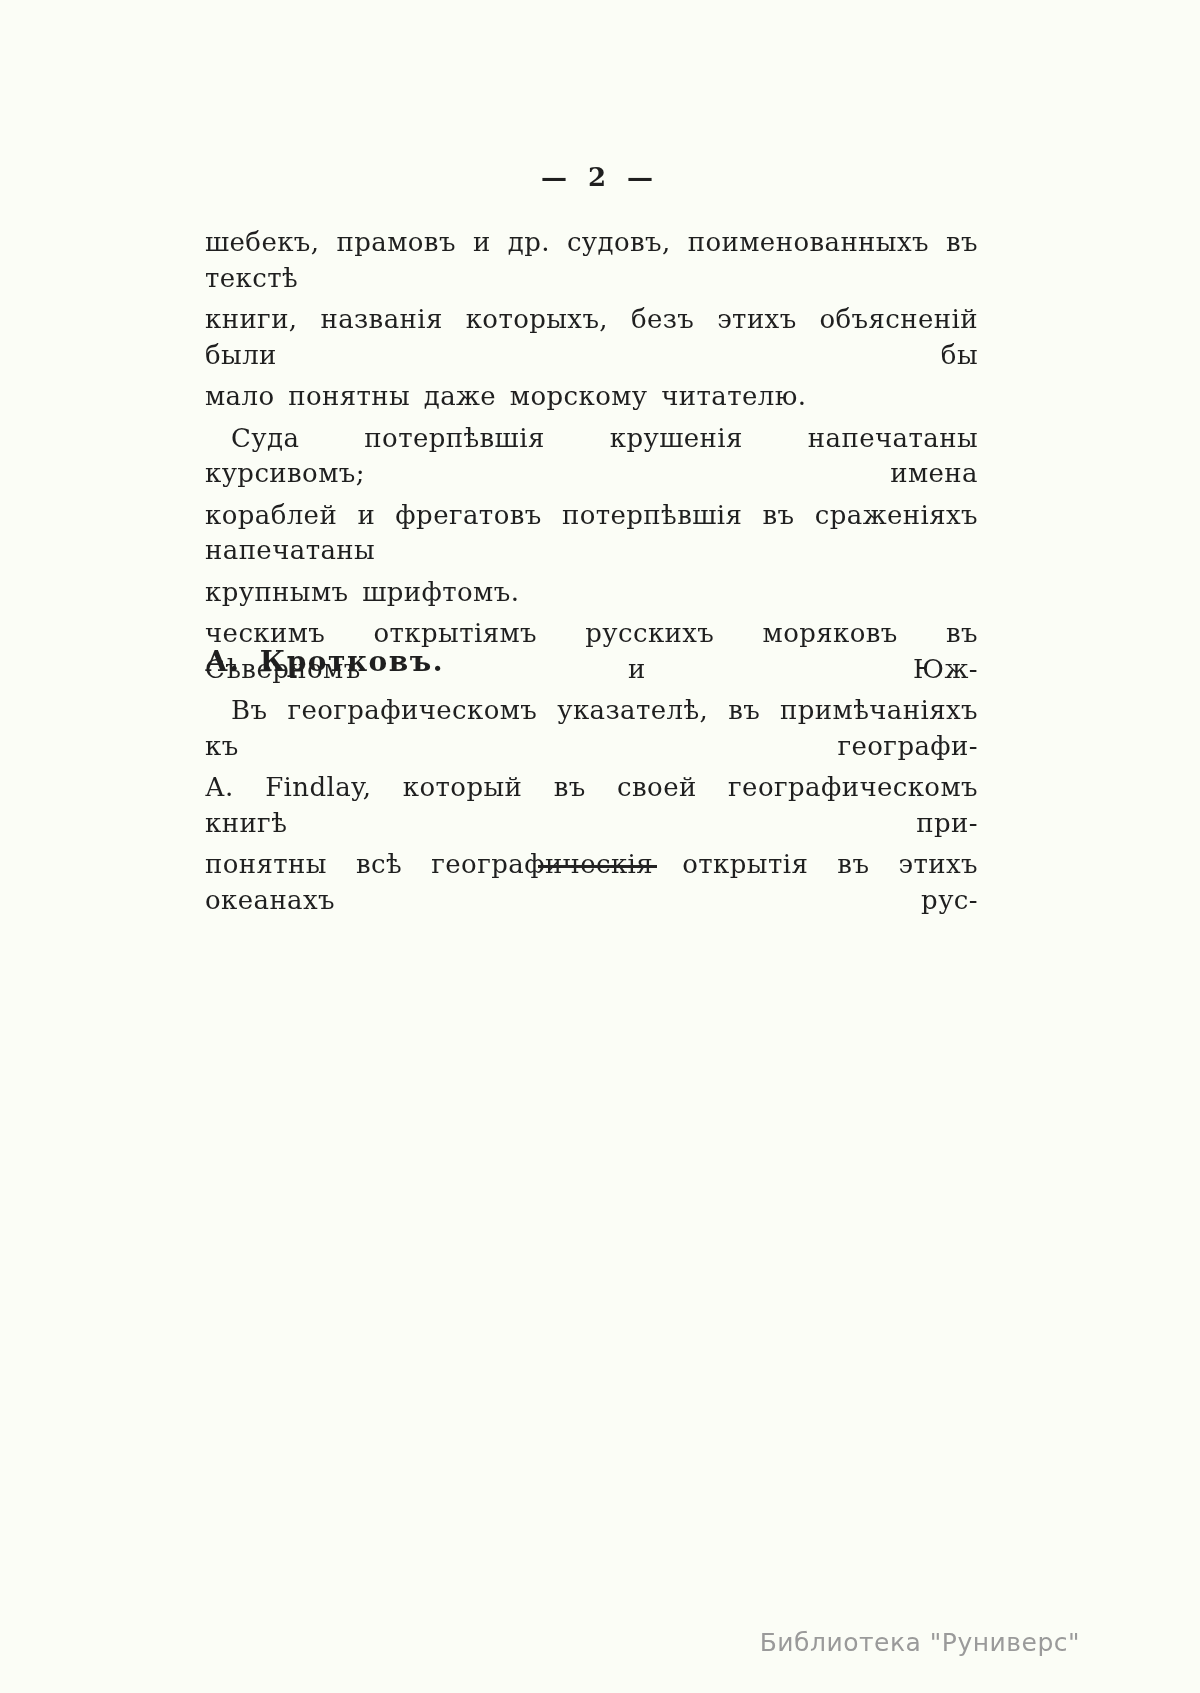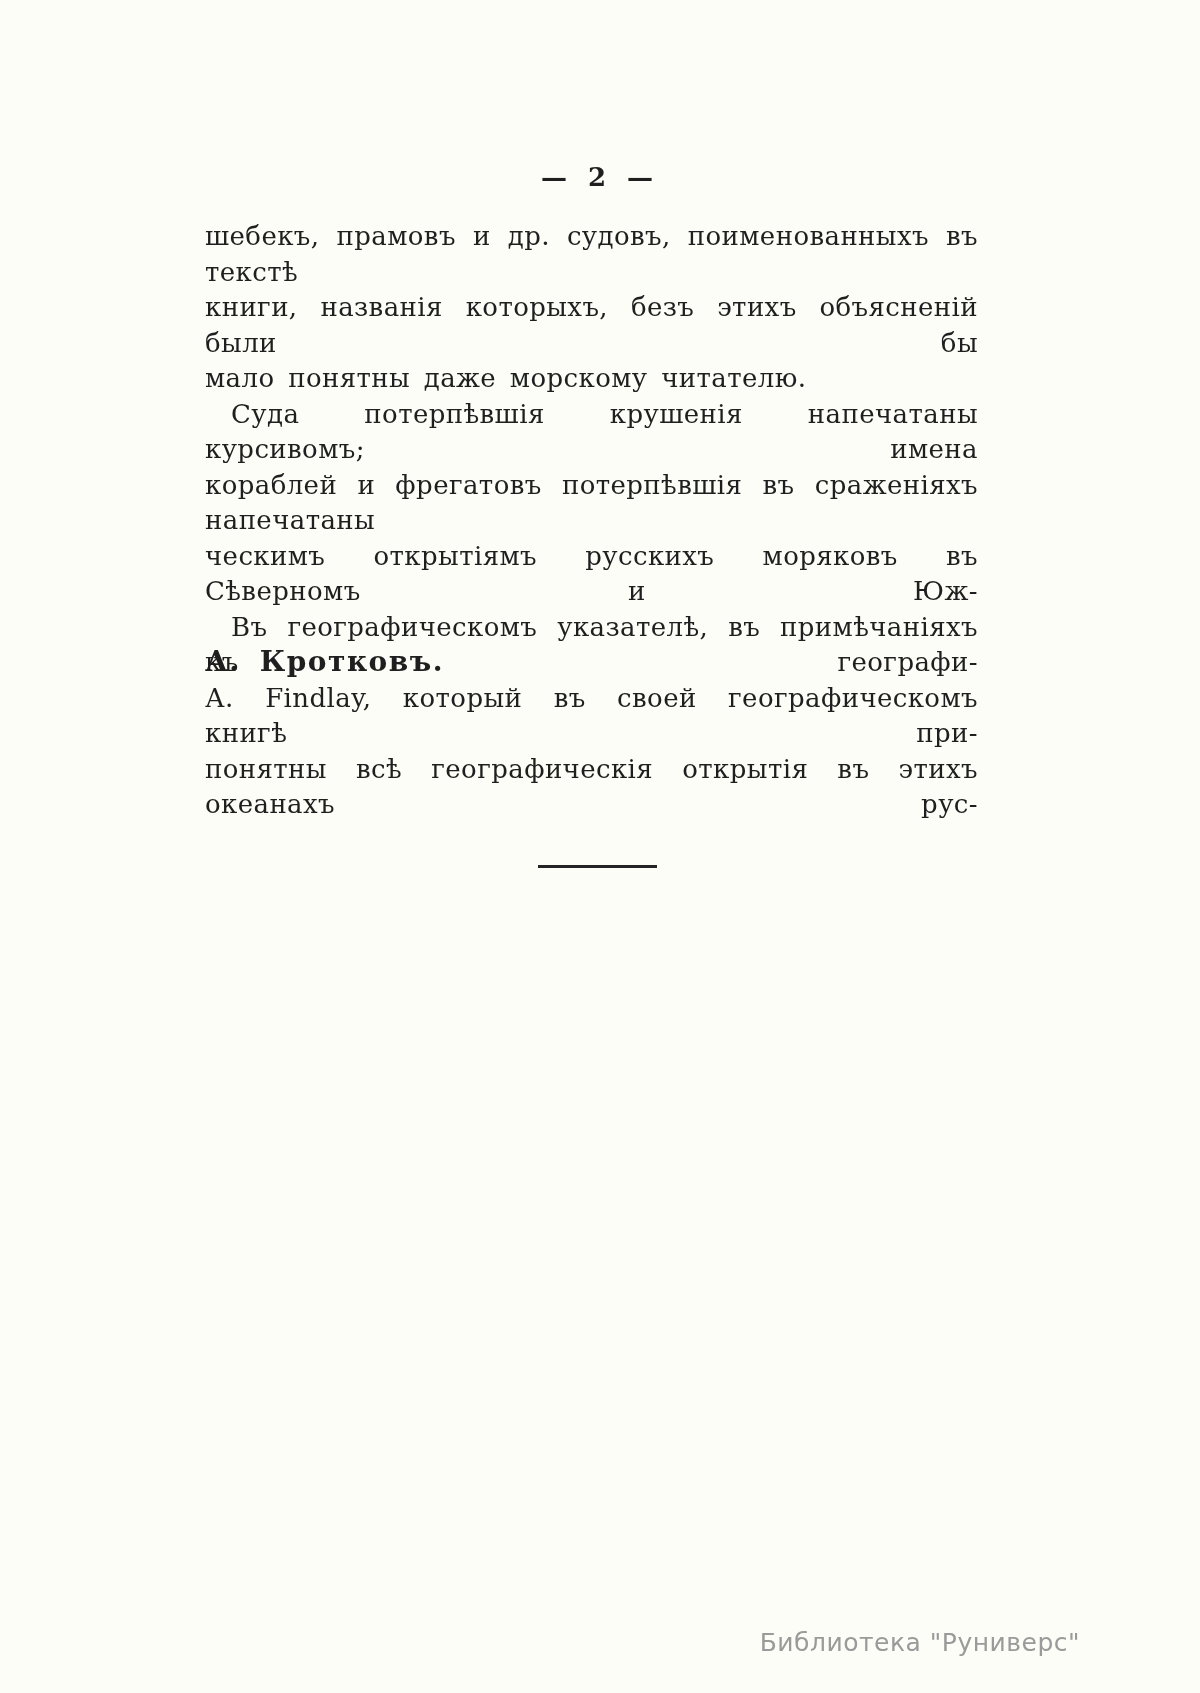--- a/index.html
+++ b/index.html
@@ -33,20 +33,21 @@
     top: 219px;
     left: 205px;
     width: 773px;
     font-size: 26px;
     line-height: 35.5px;
     word-spacing: 5px;
     letter-spacing: 0.4px;
   }
   .line {
     white-space: normal;
+    margin-top: 6px;
   }
   .line.justify {
     text-align: justify;
     text-align-last: justify;
   }
   .line.indent {
     text-indent: 26px;
   }
   .signature {
     position: absolute;
@@ -85,20 +86,21 @@
 <div class="page">
 
   <div class="page-number">— 2 —</div>
 
   <div class="text-block">
     <div class="line justify">шебекъ, прамовъ и др. судовъ, поименованныхъ въ текстѣ</div>
     <div class="line justify">книги, названія которыхъ, безъ этихъ объясненій были бы</div>
     <div class="line">мало понятны даже морскому читателю.</div>
     <div class="line justify indent">Суда потерпѣвшія крушенія напечатаны курсивомъ; имена</div>
     <div class="line justify">кораблей и фрегатовъ потерпѣвшія въ сраженіяхъ напечатаны</div>
+    <div class="line">крупнымъ шрифтомъ.</div>
     <div class="line justify">ческимъ открытіямъ русскихъ моряковъ въ Сѣверномъ и Юж-</div>
     <div class="line justify indent">Въ географическомъ указателѣ, въ примѣчаніяхъ къ географи-</div>
     <div class="line justify">А. Findlay, который въ своей географическомъ книгѣ при-</div>
     <div class="line justify">понятны всѣ географическія открытія въ этихъ океанахъ рус-</div>
   </div>
 
   <div class="signature">А. Кротковъ.</div>
 
   <div class="rule"></div>
 

